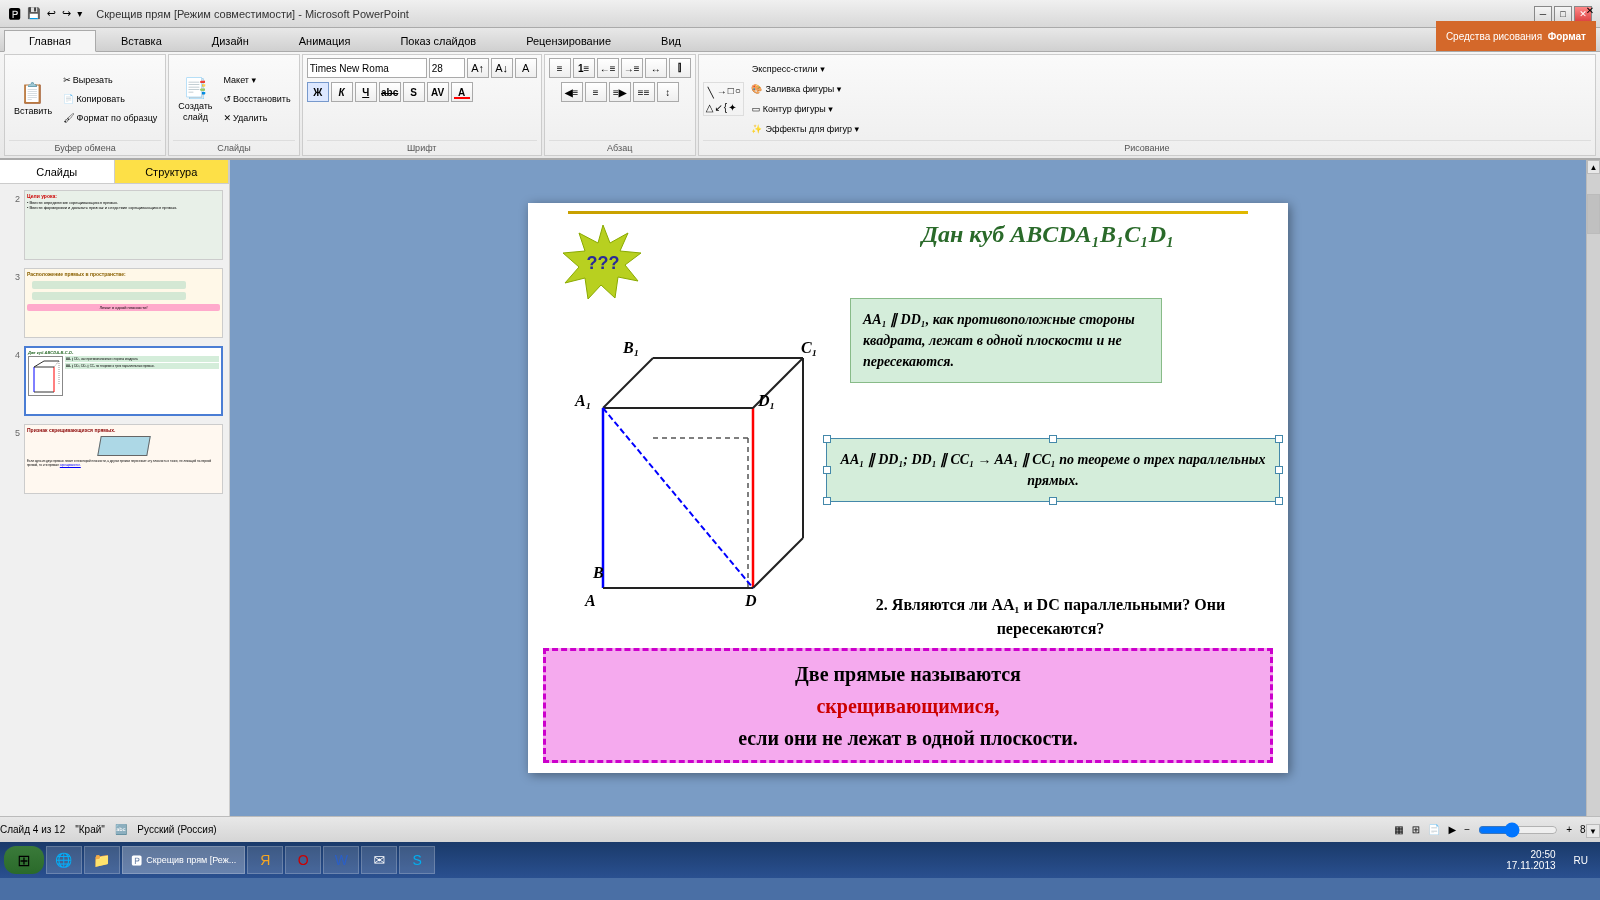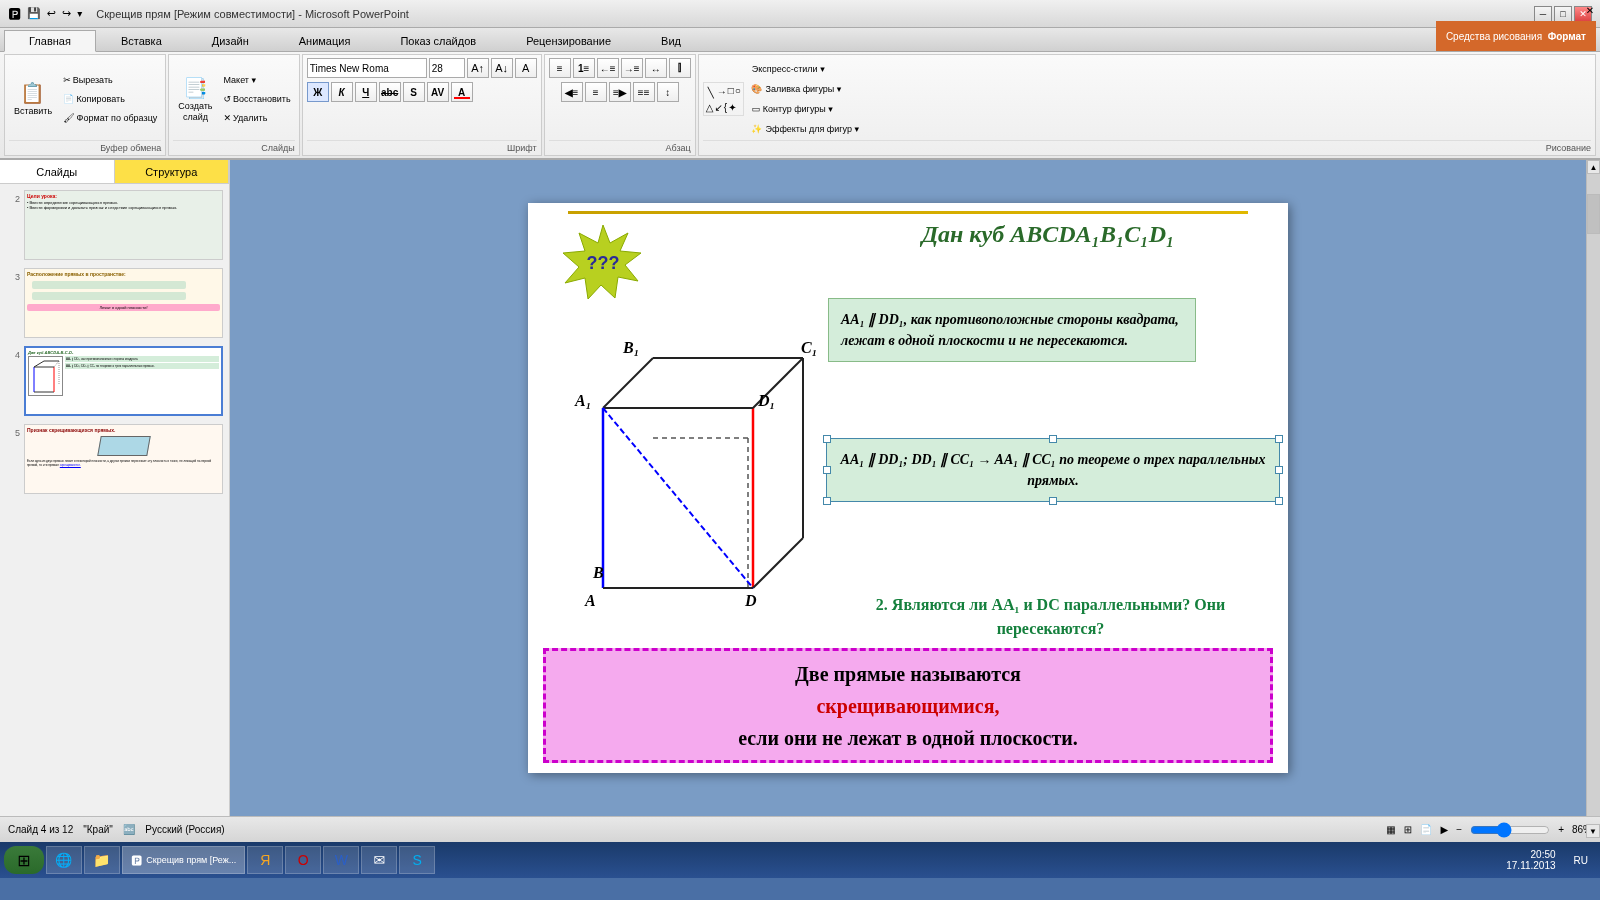--- a/index.html
+++ b/index.html
@@ -13,21 +13,21 @@
 
     
     #ribbon-tabs { height: 24px; background: linear-gradient(to bottom, #e8e8e8, #d0d0d0); display: flex; align-items: flex-end; padding: 0 4px; border-bottom: 1px solid #aaa; }
     .ribbon-tab { height: 22px; padding: 0 24px; font-size: 11px; display: flex; align-items: center; cursor: pointer; border: 1px solid transparent; border-bottom: none; background: transparent; }
     .ribbon-tab.active { background: #f5f5f5; border-color: #aaa; border-bottom: 1px solid #f5f5f5; margin-bottom: -1px; }
     #tools-ribbon-tab { background: #d4682a; color: white; height: 30px; padding: 0 10px; font-size: 10px; display: flex; align-items: center; margin-left: auto; }
 
     
     #ribbon { height: 108px; background: linear-gradient(to bottom, #f5f5f5, #e8e8e8); border-bottom: 2px solid #aaa; display: flex; padding: 2px 4px; gap: 2px; }
     .ribbon-group { border: 1px solid #ccc; background: linear-gradient(to bottom, #fafafa, #eeeeee); padding: 2px 4px; display: flex; flex-direction: column; min-width: 60px; }
-    .ribbon-group-title { font-size: 9px; color: #555; text-align: right; margin-top: auto; padding-top: 2px; border-top: 1px solid #ddd; }
+    .ribbon-group-title { font-size: 9px; color: #555; text-align: center; margin-top: auto; padding-top: 2px; border-top: 1px solid #ddd; }
     .ribbon-group-content { display: flex; gap: 2px; align-items: center; flex: 1; }
     .ribbon-btn { display: flex; flex-direction: column; align-items: center; justify-content: center; padding: 2px 4px; cursor: pointer; border: 1px solid transparent; font-size: 9px; gap: 1px; min-width: 36px; height: 56px; }
     .ribbon-btn .icon { font-size: 20px; }
     .ribbon-btn-small { display: flex; align-items: center; gap: 2px; padding: 1px 3px; cursor: pointer; border: 1px solid transparent; font-size: 9px; height: 18px; white-space: nowrap; }
     .ribbon-col { display: flex; flex-direction: column; gap: 1px; }
 
     
     .font-row { display: flex; align-items: center; gap: 2px; height: 22px; }
     .font-select { height: 20px; font-size: 10px; border: 1px solid #aaa; background: white; padding: 0 2px; width: 120px; }
     .font-size-select { height: 20px; font-size: 10px; border: 1px solid #aaa; background: white; padding: 0 2px; width: 36px; }
@@ -51,38 +51,38 @@
     .slide-num { font-size: 9px; color: #666; width: 14px; text-align: right; margin-top: 4px; }
     .slide-preview { flex: 1; background: #fff; border: 1px solid #ccc; min-height: 70px; position: relative; overflow: hidden; }
     .slide-thumb.active .slide-preview { border: 2px solid #4a7dd4; }
     .close-btn { position: absolute; top: 2px; right: 2px; width: 16px; height: 16px; display: flex; align-items: center; justify-content: center; font-size: 10px; cursor: pointer; }
 
     
     #slide-area { flex: 1; background: #7a9cc5; display: flex; align-items: center; justify-content: center; padding: 10px; overflow: hidden; }
     #slide { width: 760px; height: 570px; background: white; position: relative; box-shadow: 2px 2px 10px rgba(0,0,0,0.4); }
 
     
-    #statusbar { height: 26px; background: linear-gradient(to bottom, #e8e8e8, #d5d5d5); border-top: 1px solid #bbb; display: flex; align-items: center; padding: 0 8px; gap: 10px; font-size: 10px; }
+    #statusbar { height: 26px; background: linear-gradient(to bottom, #e8e8e8, #d5d5d5); border-top: 1px solid #bbb; display: flex; align-items: center; padding: 0 0; gap: 10px; font-size: 10px; }
     #statusbar .status-right { margin-left: auto; display: flex; align-items: center; gap: 8px; }
 
     
     #taskbar { height: 36px; background: linear-gradient(to bottom, #1a3a6a, #2a5090); display: flex; align-items: center; padding: 0 4px; gap: 2px; }
     .taskbar-btn { height: 28px; padding: 0 8px; background: rgba(255,255,255,0.15); border: 1px solid rgba(255,255,255,0.2); color: white; font-size: 10px; display: flex; align-items: center; gap: 4px; cursor: pointer; }
     .taskbar-btn.active { background: rgba(255,255,255,0.3); }
     #start-btn { width: 40px; height: 28px; background: linear-gradient(to bottom, #3a7a3a, #2a6a2a); border-radius: 12px; display: flex; align-items: center; justify-content: center; cursor: pointer; }
     #clock { color: white; font-size: 10px; text-align: right; margin-left: auto; padding-right: 8px; }
 
     
     .slide-content { position: absolute; top: 0; left: 0; right: 0; bottom: 0; }
     .slide-top-line { position: absolute; top: 8px; left: 40px; right: 40px; height: 3px; background: linear-gradient(to right, #c8a000, #e0b800); }
     .slide-title { position: absolute; top: 16px; right: 40px; left: 290px; font-family: 'Times New Roman', Times, serif; font-size: 22px; font-style: italic; font-weight: bold; color: #2a6a2a; text-align: center; }
     .starburst { position: absolute; top: 20px; left: 35px; width: 80px; height: 80px; }
 
     
-    .green-box-1 { position: absolute; top: 100px; right: 15px; width: 368px; background: #d4edda; border: 1px solid #aaa; padding: 10px 12px; font-family: 'Times New Roman', Times, serif; font-size: 14px; font-style: italic; font-weight: bold; color: #000; line-height: 1.4; }
+    .green-box-1 { position: absolute; top: 100px; right: 15px; width: 312px; background: #d4edda; border: 1px solid #aaa; padding: 10px 12px; font-family: 'Times New Roman', Times, serif; font-size: 14px; font-style: italic; font-weight: bold; color: #000; line-height: 1.4; margin-left: 22px; }
 
     
     #right-scrollbar { width: 14px; background: #d0d0d0; }
   </style>
 </head>
 <body>
 
 <div id="titlebar">
   <div class="left">
     <span style="font-size:14px;">🅿</span>
@@ -371,21 +371,21 @@
           <div style="position:absolute; top:-4px; left:-4px; width:8px; height:8px; background:white; border:1px solid #4488aa;"></div>
           <div style="position:absolute; top:-4px; right:-4px; width:8px; height:8px; background:white; border:1px solid #4488aa;"></div>
           <div style="position:absolute; bottom:-4px; left:-4px; width:8px; height:8px; background:white; border:1px solid #4488aa;"></div>
           <div style="position:absolute; bottom:-4px; right:-4px; width:8px; height:8px; background:white; border:1px solid #4488aa;"></div>
           <div style="position:absolute; top:-4px; left:50%; width:8px; height:8px; background:white; border:1px solid #4488aa; transform:translateX(-50%);"></div>
           <div style="position:absolute; bottom:-4px; left:50%; width:8px; height:8px; background:white; border:1px solid #4488aa; transform:translateX(-50%);"></div>
           <div style="position:absolute; top:50%; left:-4px; width:8px; height:8px; background:white; border:1px solid #4488aa; transform:translateY(-50%);"></div>
           <div style="position:absolute; top:50%; right:-4px; width:8px; height:8px; background:white; border:1px solid #4488aa; transform:translateY(-50%);"></div>
         </div>
 
-        <div style="position:absolute; top:390px; left:300px; right:15px; text-align:center; font-family:'Times New Roman',Times,serif; font-size:16px; font-weight:bold; color:#15803d; line-height:1.5;">
+        <div style="position:absolute; top:390px; left:300px; right:15px; text-align:center; font-family:'Times New Roman',Times,serif; font-size:16px; font-weight:bold; color:#000000; line-height:1.5;">
           <span>2. Являются ли AA₁ и DC параллельными? Они пересекаются?</span>
         </div>
 
         <div style="position:absolute; bottom:10px; left:15px; right:15px; height:115px; background:#f5aaee; border:3px dashed #cc00cc; display:flex; align-items:center; justify-content:center;">
           <div style="text-align:center; font-family:'Times New Roman',Times,serif; font-size:20px; font-weight:bold; color:#000; line-height:1.6;">
             <span>Две прямые называются</span><br>
             <span style="color:#cc0000;">скрещивающимися,</span><br>
             <span>если они не лежат в одной плоскости.</span>
           </div>
         </div>

